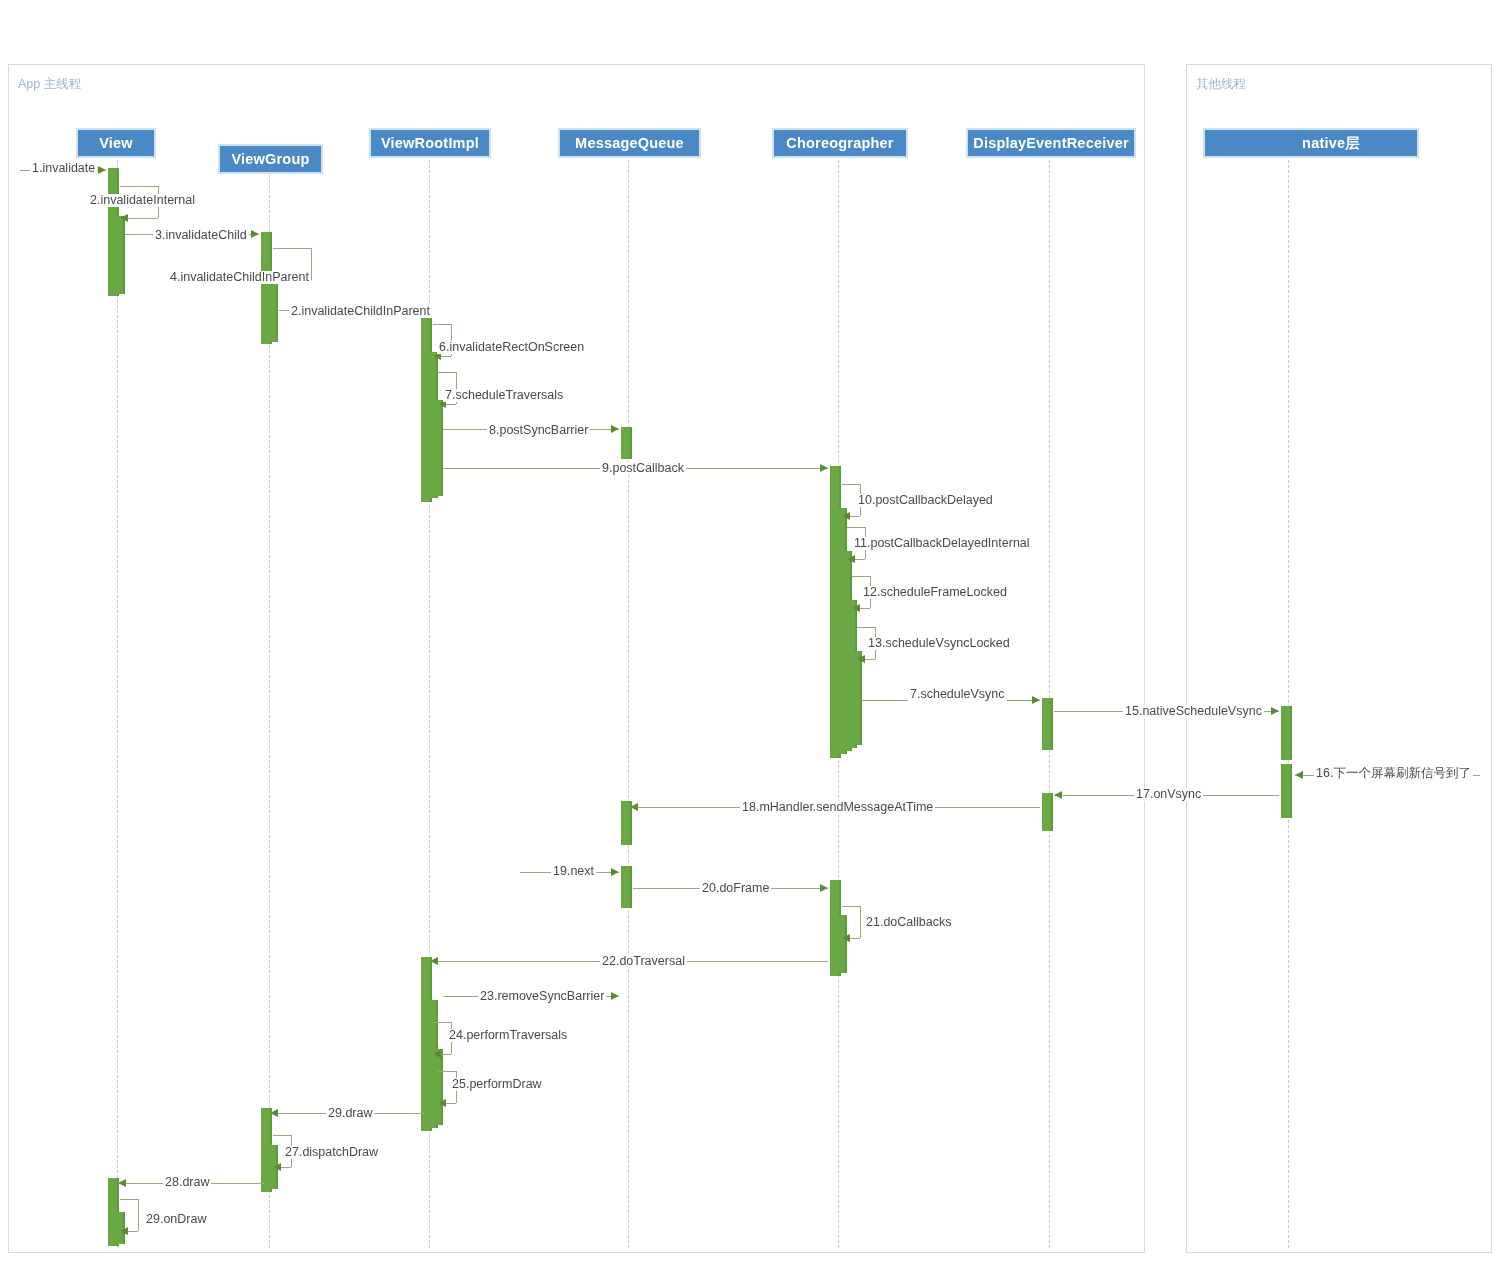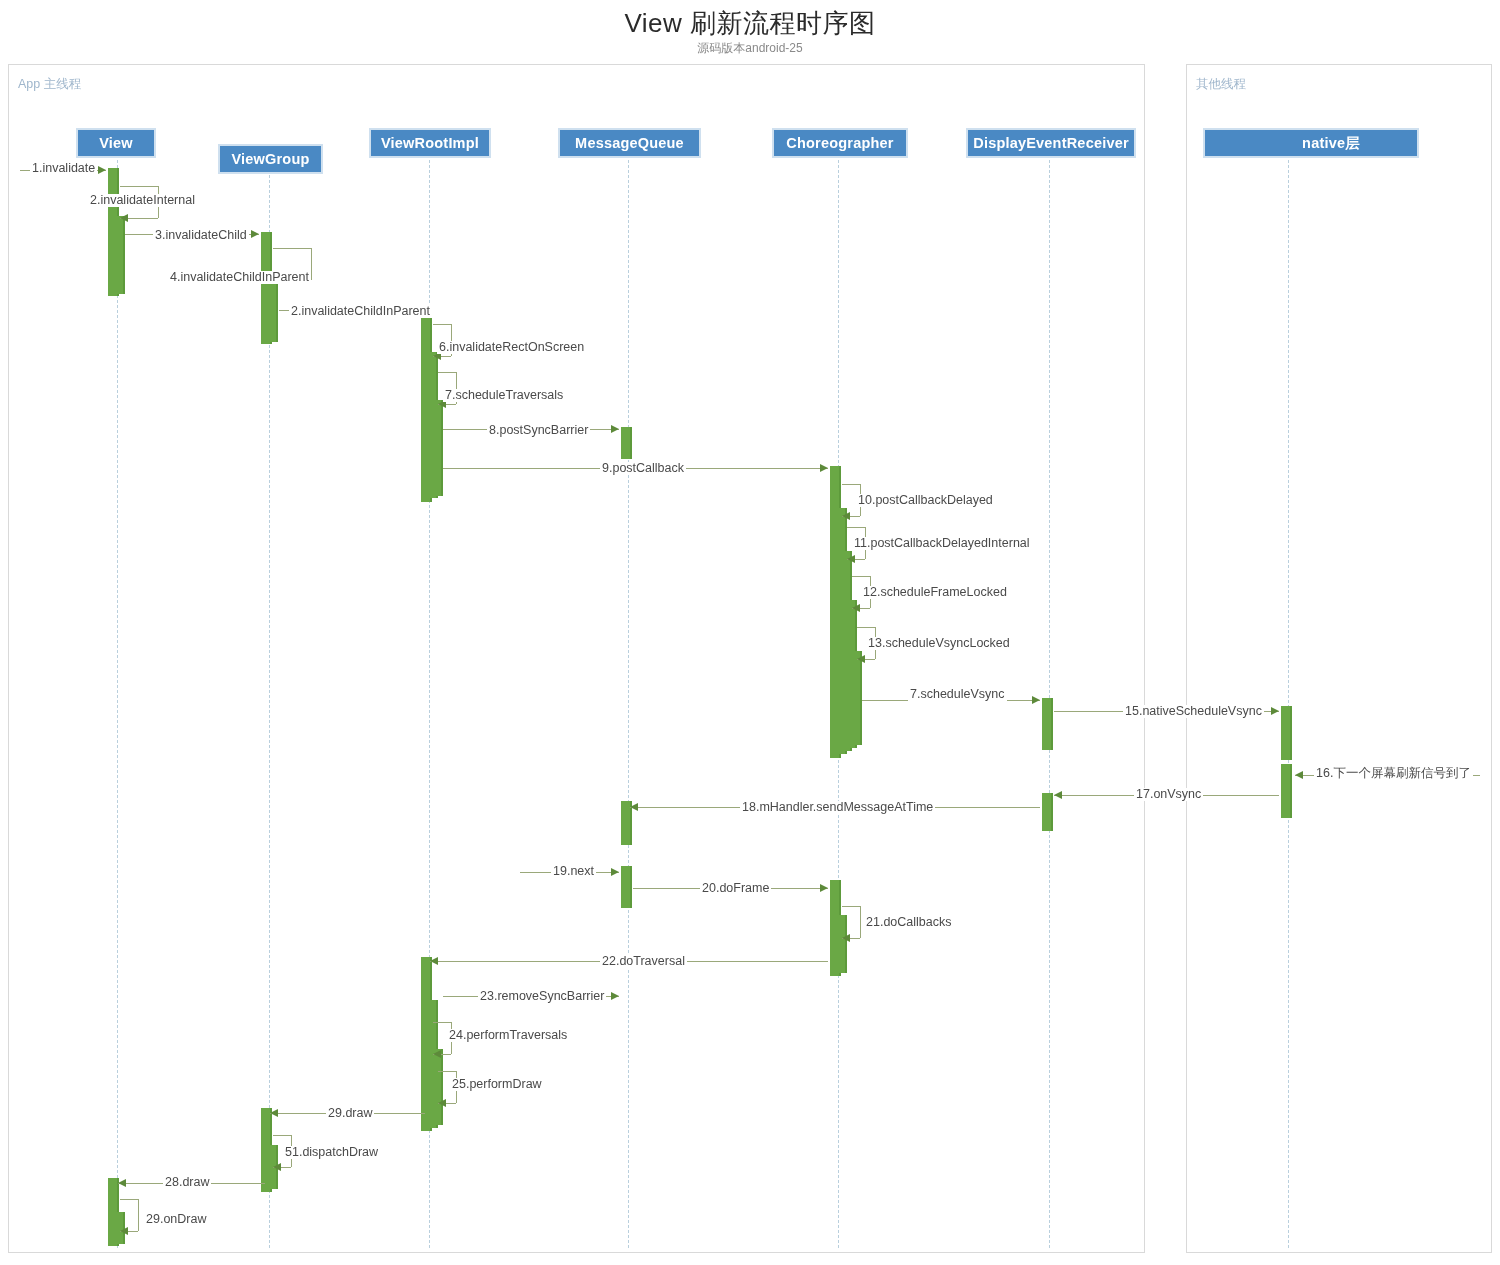--- a/index.html
+++ b/index.html
@@ -116,22 +116,20 @@
     font-size: 15px;
     color: #b5b5b5;
     white-space: nowrap;
   }
 </style>
 </head>
 <body>
 
 <div id="diagram-root">
 
-  <div class="title">View 刷新流程时序图</div>
-  <div class="subtitle">源码版本android-25</div>
 
   <div id="frames-layer">
       <div class="frame" style="left: 8px; top: 64px; width: 1137px; height: 1189px;"></div>
       <div class="frame-label" style="left: 18px; top: 76px;">App 主线程</div>
       <div class="frame" style="left: 1186px; top: 64px; width: 306px; height: 1189px;"></div>
       <div class="frame-label" style="left: 1196px; top: 76px;">其他线程</div>
     </div>
   <div id="lifelines-layer">
       <div class="lifeline-line" style="left: 117px; top: 155px; height: 1093px;"></div>
       <div class="lifeline-line" style="left: 269px; top: 155px; height: 1093px;"></div>
@@ -281,21 +279,21 @@
       <div class="arrow-l" style="left: 438px; top: 1099px;"></div>
       <div class="msg-label" style="left: 450px; top: 1078px;">25.performDraw</div>
       <div class="msg-line" style="left: 270px; top: 1113px; width: 155px;"></div>
       <div class="arrow-l" style="left: 270px; top: 1109px;"></div>
       <div class="msg-label" style="left: 326px; top: 1107px;">29.draw</div>
       <div class="msg-vert" style="left: 273px; top: 1135px; height: 0px;"></div>
       <div class="msg-line" style="left: 273px; top: 1135px; width: 18px;"></div>
       <div class="msg-vert" style="left: 291px; top: 1135px; height: 32px;"></div>
       <div class="msg-line" style="left: 273px; top: 1167px; width: 18px;"></div>
       <div class="arrow-l" style="left: 273px; top: 1163px;"></div>
-      <div class="msg-label" style="left: 283px; top: 1146px;">51.dispatchDraw</div>
+      <div class="msg-label" style="left: 283px; top: 1146px;">27.dispatchDraw</div>
       <div class="msg-line" style="left: 118px; top: 1183px; width: 147px;"></div>
       <div class="arrow-l" style="left: 118px; top: 1179px;"></div>
       <div class="msg-label" style="left: 163px; top: 1176px;">28.draw</div>
       <div class="msg-vert" style="left: 120px; top: 1199px; height: 0px;"></div>
       <div class="msg-line" style="left: 120px; top: 1199px; width: 18px;"></div>
       <div class="msg-vert" style="left: 138px; top: 1199px; height: 32px;"></div>
       <div class="msg-line" style="left: 120px; top: 1231px; width: 18px;"></div>
       <div class="arrow-l" style="left: 120px; top: 1227px;"></div>
       <div class="msg-label" style="left: 144px; top: 1213px;">29.onDraw</div>
     </div>

